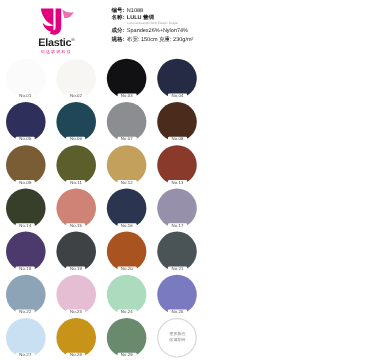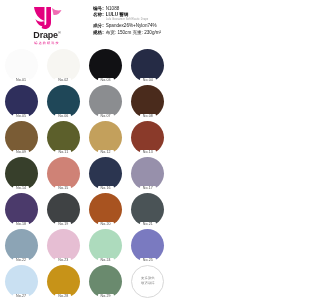--- a/index.html
+++ b/index.html
@@ -160,21 +160,21 @@
   <div class="brand">
     <span>
       <svg class="brand-mark" viewBox="0 0 34 24" xmlns="http://www.w3.org/2000/svg">
         <path d="M4 1 C5 8, 9 13, 14.5 15 C11 16.5, 7.5 15.5, 5.5 13 C6.5 17.5, 10 20.5, 14.5 20.8 L14.5 1 Z" fill="#e3007f"></path>
         <path d="M15.5 1 L21 1 L21 16.5 C21 20.5, 18.5 23, 15 23 C13.6 23, 12.5 22.6, 11.6 22 L13 18.6
                  C13.6 19, 14.2 19.2, 14.8 19.2 C15.8 19.2, 16.3 18.5, 16.3 17 L16.3 1 Z" fill="#e3007f"></path>
         <path d="M22 2 C25 4.5, 28.5 5, 31.5 4 C30 7.5, 27 9.5, 23.5 9 Z" fill="#f06eb4"></path>
       </svg>
     </span>
     <div class="brand-name">
-      <span>Drape</span><span class="reg">®</span>
+      <span>Elastic</span><span class="reg">®</span>
     </div>
     <div class="brand-sub">锦达纺织科技</div>
   </div>
 
   <div class="specs">
 
     <div class="spec-row">
       <span class="spec-label">编号:</span>
       <span class="spec-value">N1088</span>
     </div>

